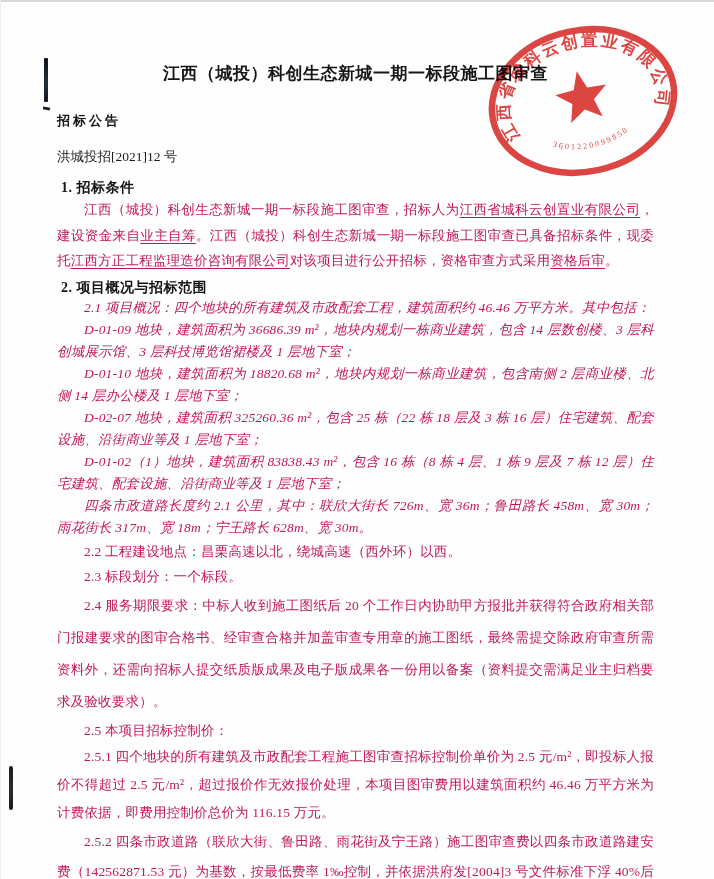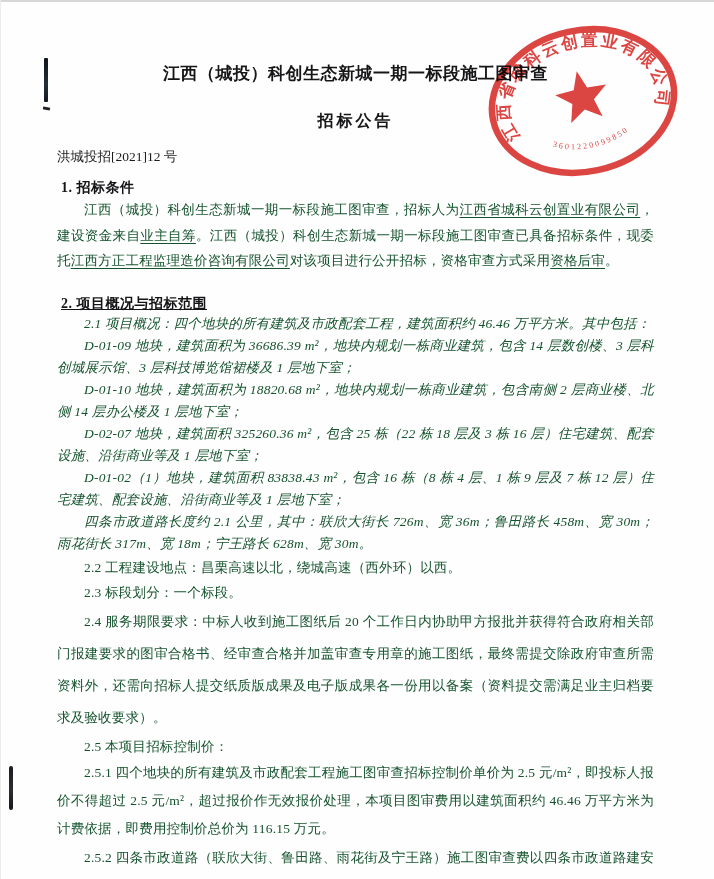--- a/index.html
+++ b/index.html
@@ -8,27 +8,27 @@
     background:#fefefe;
     font-family:"Liberation Serif","DejaVu Serif",serif;
     color:#1d1d1f;
   }
   .edge-top{position:absolute;top:0;left:0;width:714px;height:2px;background:#d7d7d7;}
   .edge-left{position:absolute;top:0;left:0;width:1px;height:879px;background:#ececec;}
 
   .content{position:absolute;left:57px;top:0;width:597px;}
 
   .doc-title{margin:62px 0 0;text-align:center;font-weight:bold;font-size:17px;letter-spacing:.5px;line-height:24px;color:#161618;}
-  .doc-subtitle{margin:24px 0 0;text-align:center;font-weight:bold;font-size:16px;letter-spacing:3px;line-height:22px;color:#161618;}
+  .doc-subtitle{margin:24px 0 0;text-align:left;font-weight:bold;font-size:13px;letter-spacing:3px;line-height:22px;color:#161618;}
   .doc-number{margin:15px 0 0;text-align:left;font-size:13.5px;line-height:19px;}
 
   .sec-heading{margin:12px 0 0 4px;font-size:14px;font-weight:bold;letter-spacing:.5px;line-height:19px;color:#141416;}
-  .sec-heading.h2{margin-top:20px;text-decoration:underline;}
+  .sec-heading.h2{margin-top:4px;}
 
-  p.body{margin:0;text-indent:2em;text-align:justify;font-size:13.5px;letter-spacing:.2px;color:#14532d;}
+  p.body{margin:0;text-indent:2em;text-align:justify;font-size:13.5px;letter-spacing:.2px;color:#be185d;}
   .mt9{margin-top:9px;}
   .mt11{margin-top:11px;}
   .mt2{margin-top:2px;}
   .lh25{line-height:25.5px;}
   .lh22{line-height:22px;font-style:italic;}
   .lh27{line-height:32px;}
   .lh28{line-height:28px;}
   .lh30{line-height:30px;}
 
   .u{text-decoration:underline;text-underline-offset:3px;}

